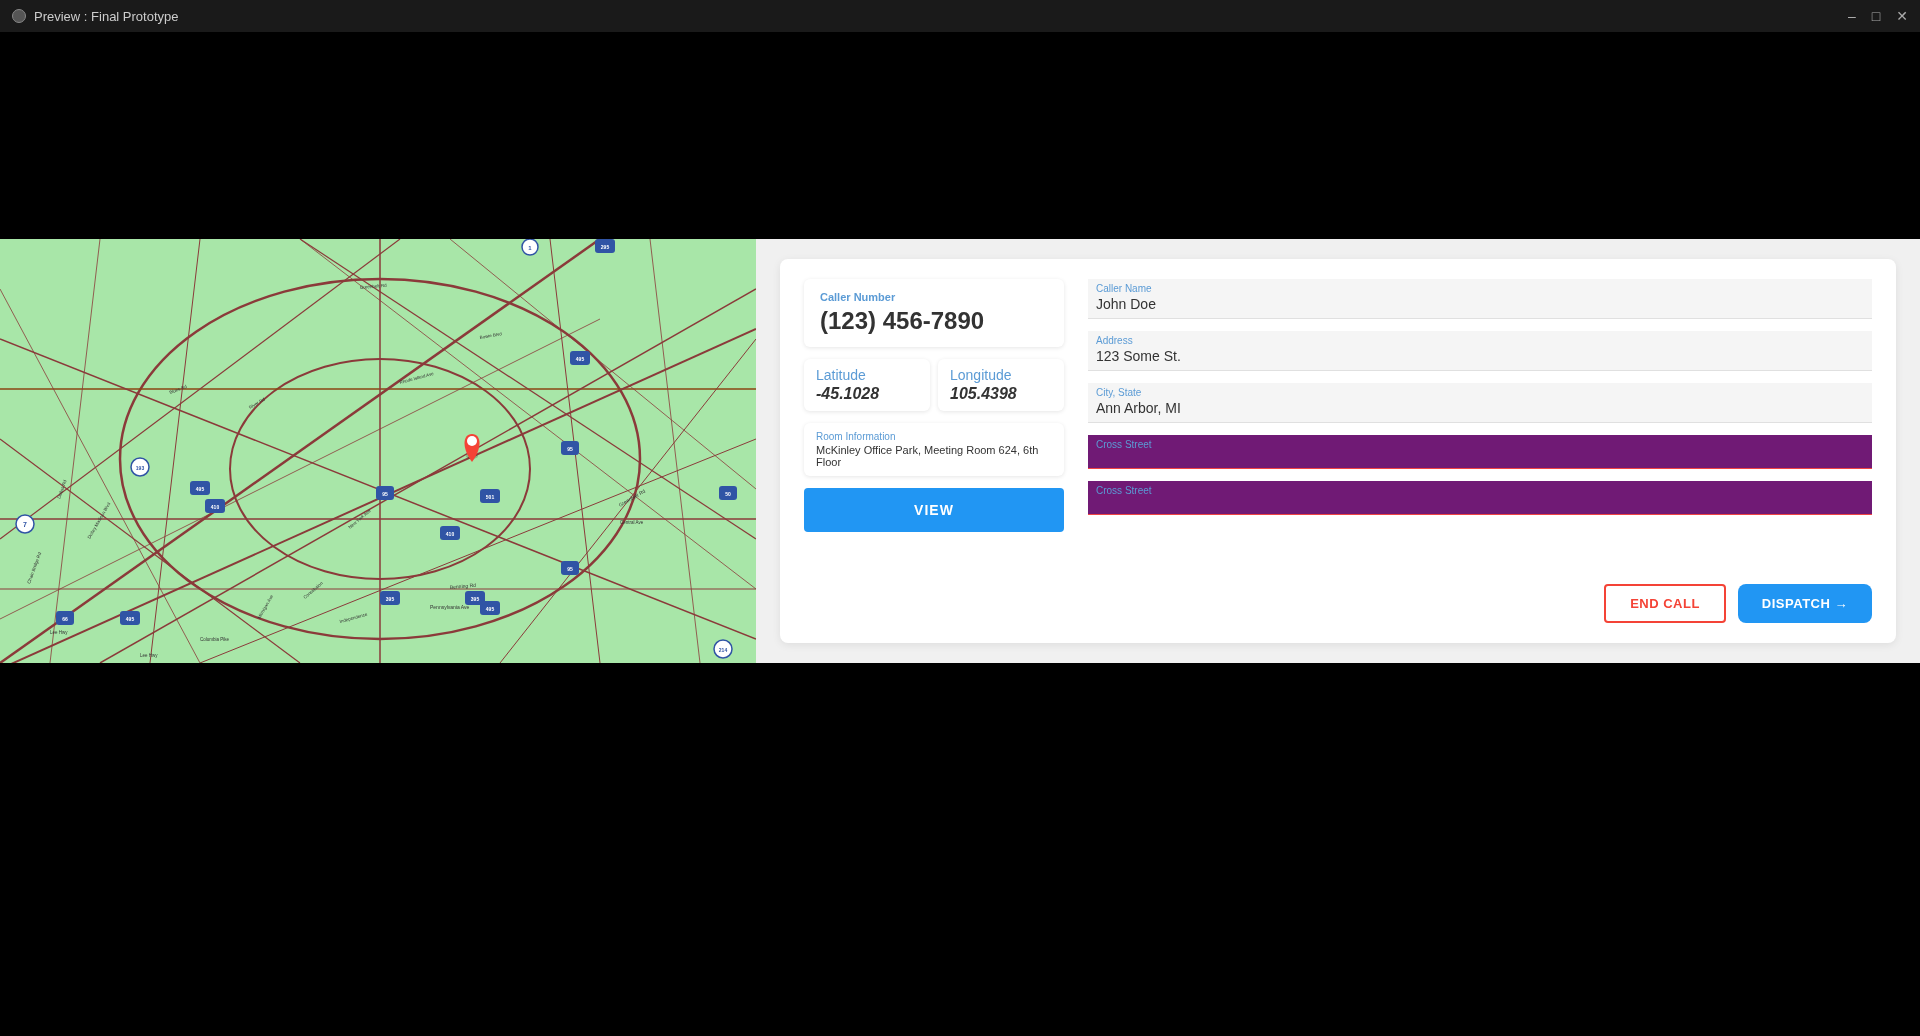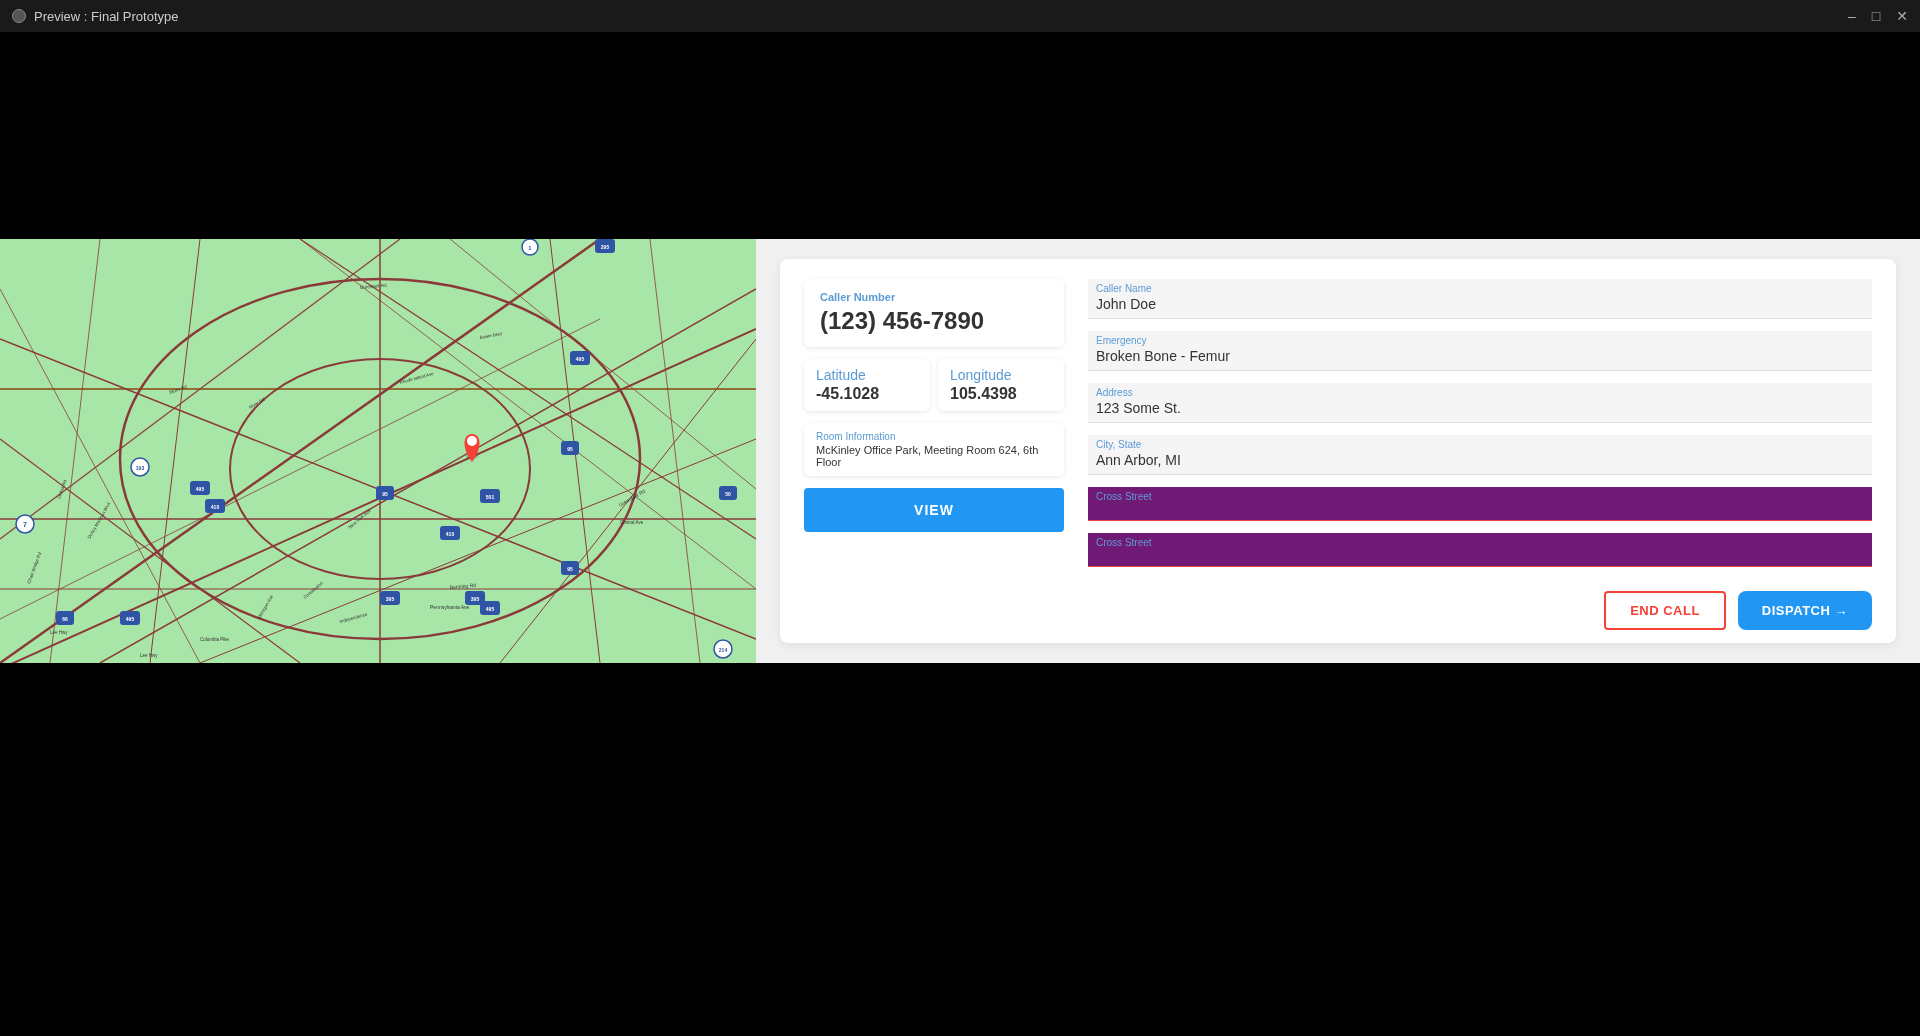--- a/index.html
+++ b/index.html
@@ -136,20 +136,21 @@
     .coord-label {
       font-size: 14px;
       color: #5b9bd5;
       margin-bottom: 2px;
     }
 
     .coord-value {
       font-size: 16px;
       font-weight: 600;
       color: #333;
+      font-style: italic;
     }
 
     .room-info-box {
       background: #fff;
       border-radius: 6px;
       padding: 8px 12px;
       box-shadow: 0 1px 4px rgba(0,0,0,0.1);
     }
 
     .room-info-label {
@@ -482,24 +483,20 @@
 
           <button class="view-btn">VIEW</button>
         </div>
 
         <div class="details-panel">
           <div class="field-group">
             <div class="field-label">Caller Name</div>
             <div class="field-value">John Doe</div>
           </div>
 
-          <div class="field-group">
-            <div class="field-label">Emergency</div>
-            <div class="field-value">Broken Bone - Femur</div>
-          </div>
 
 
           <div class="field-group">
             <div class="field-label">Address</div>
             <div class="field-value">123 Some St.</div>
           </div>
 
           <div class="field-group">
             <div class="field-label">City, State</div>
             <div class="field-value">Ann Arbor, MI</div>

